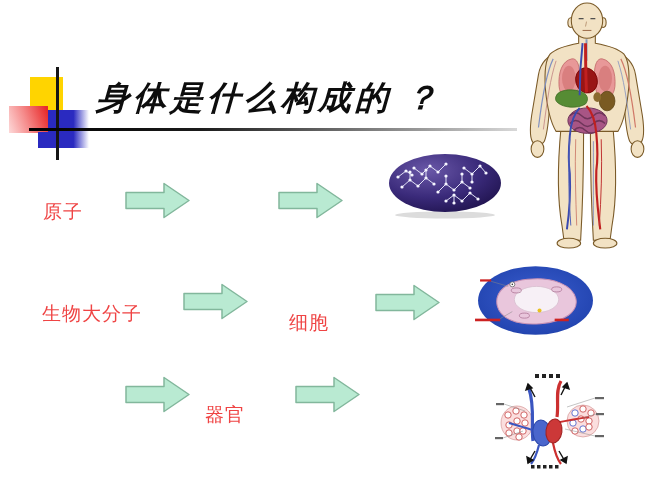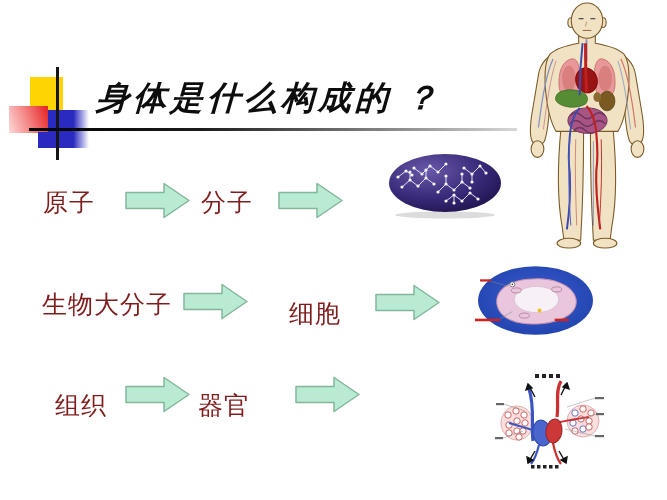--- a/index.html
+++ b/index.html
@@ -16,28 +16,28 @@
                background:linear-gradient(to right,#2a2ac0 0%,#2a2ac0 62%,rgba(80,80,215,0) 100%); }
   .sq-blue2  { left:38px; top:132px; width:19px; height:16px; background:#2a2ac0; }
   .vline     { left:56px; top:67px; width:3px; height:93px; background:#151515; }
   .hline     { left:29px; top:128px; width:488px; height:3px;
                background:linear-gradient(to right,#000 0%,#1b1b1b 35%,#999 80%,#d8d8d8 100%); }
 
   .title { position:absolute; left:96px; top:76px; font-size:33px; font-weight:bold;
            font-style:italic; letter-spacing:4px; color:#0d0d0d; white-space:nowrap;
            transform:skewX(-2deg); }
 
-  .label { position:absolute; font-size:25px; color:#7f1d1d; letter-spacing:1px;
-           white-space:nowrap; }
+  .label { position:absolute; font-size:19px; color:#ef4444; letter-spacing:1px;
+           white-space:nowrap;margin-top:13px; }
   #lbl-atom   { left:43px;  top:186px; }
   #lbl-mol    { left:201px; top:186px; }
   #lbl-macro  { left:42px;  top:288px;font-family:Liberation Serif, serif; }
   #lbl-cell   { left:289px; top:297px;font-family:Liberation Serif, serif; }
   #lbl-tissue { left:55px;  top:389px; }
-  #lbl-organ  { left:198px; top:389px;text-align:center; }
+  #lbl-organ  { left:205px; top:389px;text-align:center; }
   #lbl-system { left:394px; top:389px; }
 
   svg.arrow { position:absolute; width:66px; height:39px; }
   #ar1 { left:125px; top:181px; }
   #ar2 { left:278px; top:181px; }
   #ar3 { left:183px; top:282px; }
   #ar4 { left:375px; top:283px; }
   #ar5 { left:125px; top:375px; }
   #ar6 { left:295px; top:375px; }
 
@@ -105,21 +105,20 @@
       <path d="M56,140 C55,170 56,200 57,228" stroke="#c87060" stroke-width="0.8"></path>
       <path d="M82,140 C83,170 82,200 80,228" stroke="#c03030" stroke-width="1"></path>
       <path d="M74,142 C74,172 74,202 74,228" stroke="#7080c0" stroke-width="0.8"></path>
     </g>
   </svg>
 
   <span id="lbl-atom" class="label">原子</span>
   <svg id="ar1" class="arrow" viewBox="0 0 66 38">
     <polygon points="1,11 39,11 39,2 64,19 39,36 39,27 1,27" fill="#b9ead2" stroke="#82b79c" stroke-width="1.5" stroke-linejoin="round"></polygon>
   </svg>
-  <span id="lbl-mol" class="label">分子</span>
   <svg id="ar2" class="arrow" viewBox="0 0 66 38">
     <polygon points="1,11 39,11 39,2 64,19 39,36 39,27 1,27" fill="#b9ead2" stroke="#82b79c" stroke-width="1.5" stroke-linejoin="round"></polygon>
   </svg>
   <svg id="img-molecule" class="abs" viewBox="0 0 118 70">
     <defs>
       <radialGradient id="molGrad" cx="35%" cy="28%" r="85%">
         <stop offset="0%" stop-color="#6a58a8"></stop>
           <stop offset="55%" stop-color="#3a2a7a"></stop>
           <stop offset="100%" stop-color="#1c1048"></stop>
       </radialGradient>
@@ -202,21 +201,20 @@
       <rect x="8" y="16" width="11" height="2.2"></rect>
       <rect x="3" y="55" width="25" height="2.6"></rect>
       <rect x="82" y="55" width="14" height="2.6"></rect>
     </g>
     <g stroke="#888888" stroke-width="0.5">
       <line x1="19" y1="18" x2="36" y2="23"></line>
       <line x1="28" y1="55" x2="40" y2="48"></line>
     </g>
   </svg>
 
-  <span id="lbl-tissue" class="label">组织</span>
   <svg id="ar5" class="arrow" viewBox="0 0 66 38">
     <polygon points="1,11 39,11 39,2 64,19 39,36 39,27 1,27" fill="#b9ead2" stroke="#82b79c" stroke-width="1.5" stroke-linejoin="round"></polygon>
   </svg>
   <span id="lbl-organ" class="label">器官</span>
   <svg id="ar6" class="arrow" viewBox="0 0 66 38">
     <polygon points="1,11 39,11 39,2 64,19 39,36 39,27 1,27" fill="#b9ead2" stroke="#82b79c" stroke-width="1.5" stroke-linejoin="round"></polygon>
   </svg>
 
   <svg id="img-circ" class="abs" viewBox="0 0 110 100">
     <rect x="0" y="0" width="110" height="100" fill="#ffffff"></rect>

